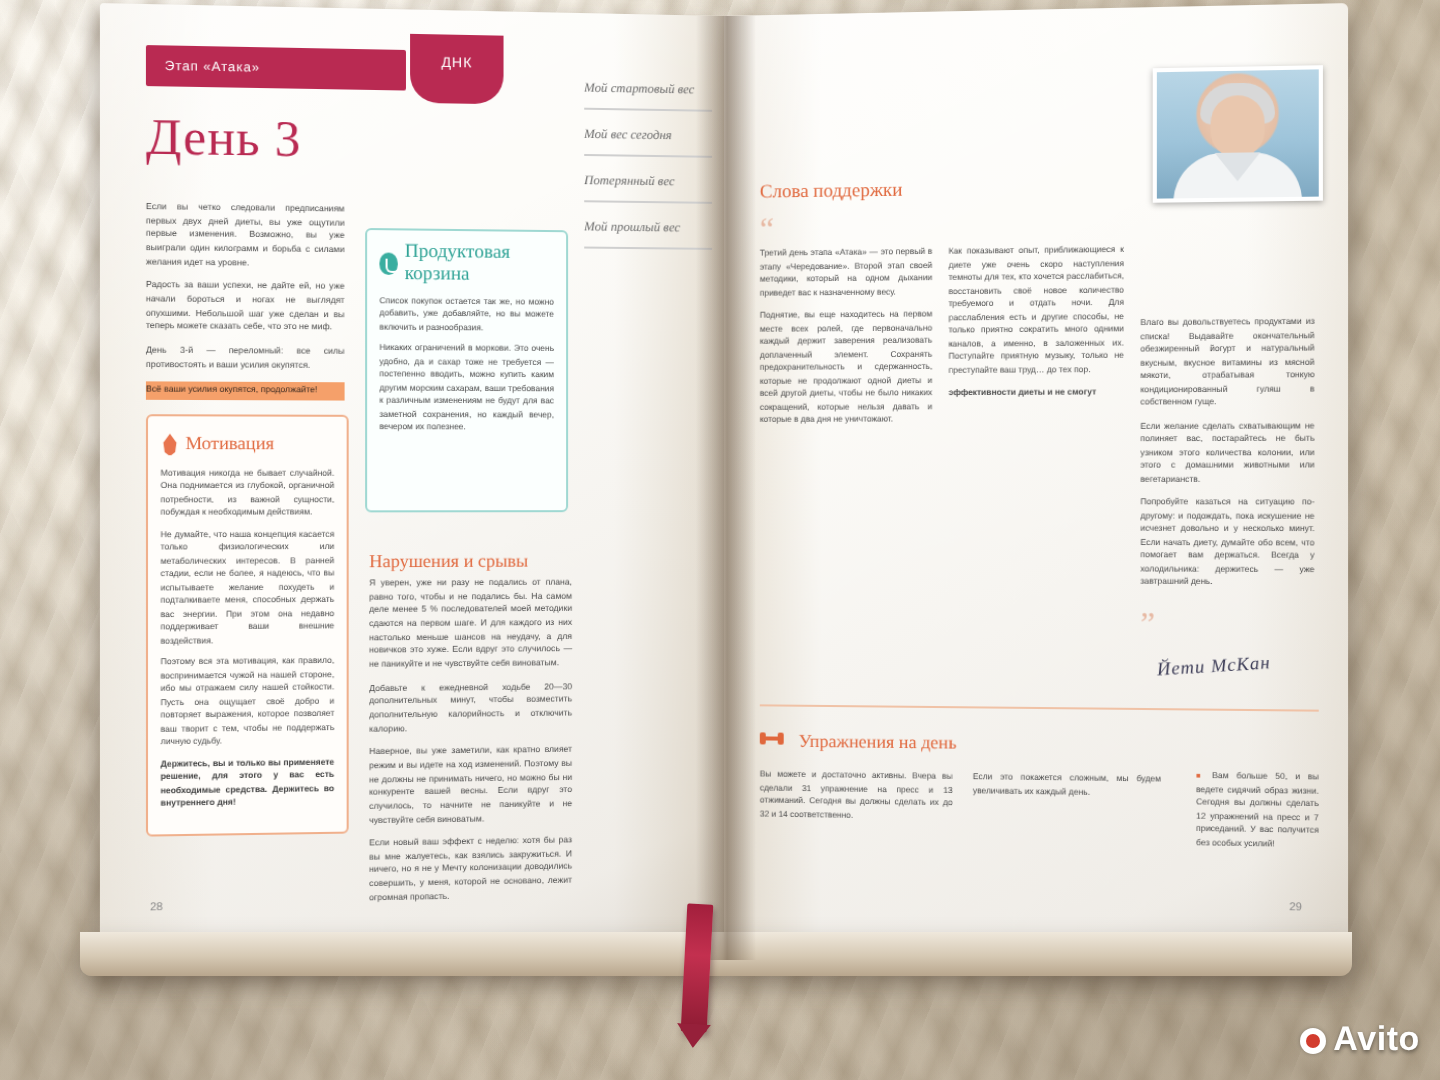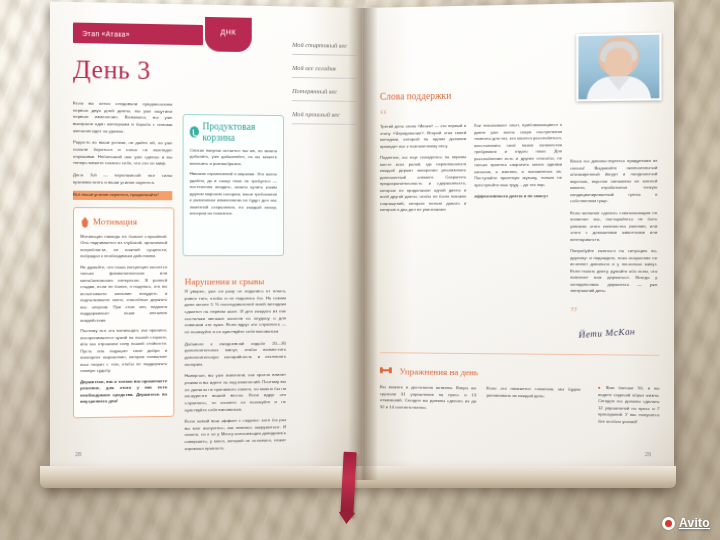--- a/index.html
+++ b/index.html
@@ -515,25 +515,24 @@
   .wm-mark:before {
     content: "";
     position: absolute;
     left: 3px; top: 3px;
     width: 7px; height: 7px;
     border-radius: 50%;
     background: #d23c2e;
   }
   .wm-text {
     color: #fff;
-    font-size: 12px;
+    font-size: 17px;
     font-weight: bold;
     letter-spacing: .3px;
     text-shadow: 0 1px 2px rgba(0,0,0,0.45);
-    text-decoration: underline;
   }
 </style>
 </head>
 <body>
 
 <div class="scene">
   <div class="fur"></div>
   <div class="fur2"></div>
 
   <div class="book-bottom-edge"></div>

